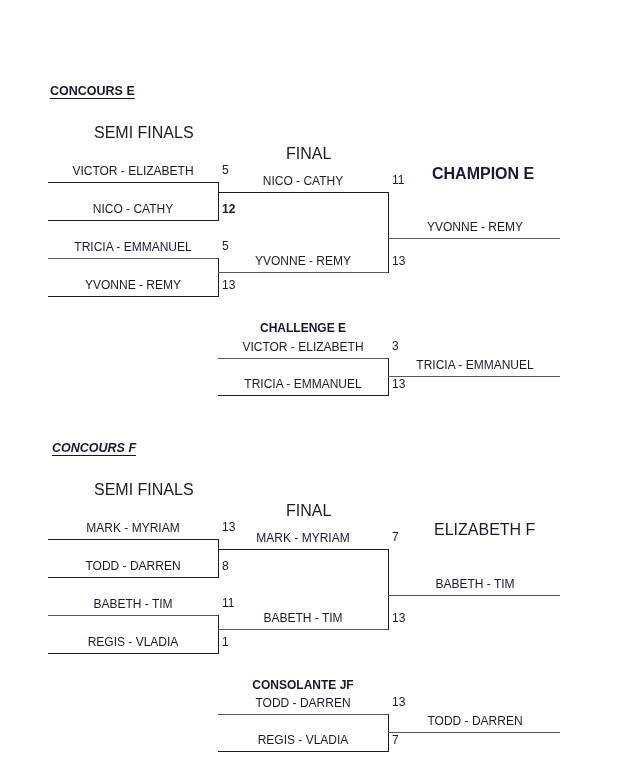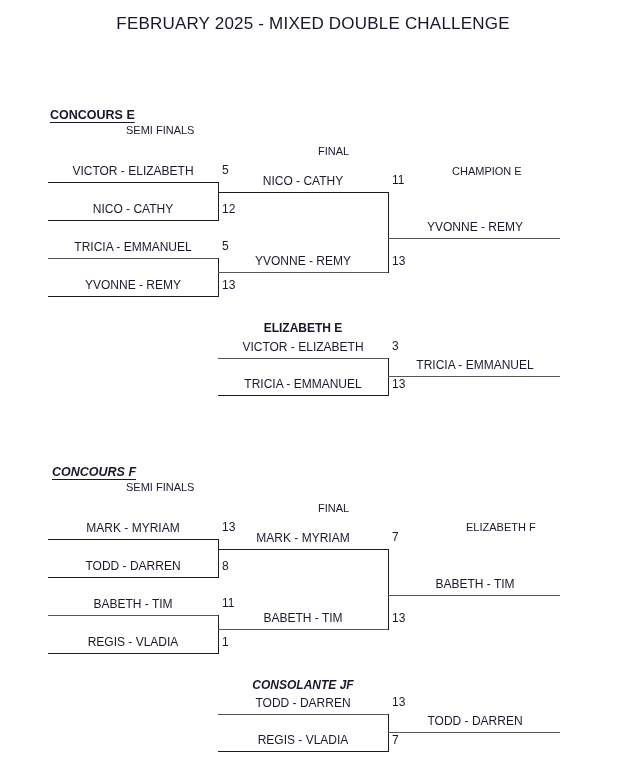--- a/index.html
+++ b/index.html
@@ -33,28 +33,26 @@
     white-space: nowrap;
   }
   .section-head {
     position: absolute;
     font-size: 12.5px;
     font-weight: bold;
     text-decoration: underline;
     text-underline-offset: 3px;
     color: #17172b;
     white-space: nowrap;
-    margin-top: 24px;
   }
   .round-label {
     position: absolute;
-    font-size: 11px;
-    color: #1a1a2e;
-    white-space: nowrap;
-    margin-left: 32px;
+    font-size: 16px;
+    color: #1a1a2e;
+    white-space: nowrap;
   }
   .cons-label {
     position: absolute;
     font-size: 12px;
     font-weight: bold;
     color: #17172b;
     white-space: nowrap;
     text-align: center;
   }
 
@@ -88,35 +86,34 @@
     position: absolute;
     width: 0;
     border-left: 1.6px solid #1d1d1d;
   }
 </style>
 </head>
 <body>
 
 <div class="stage">
 
-  <div class="title">FEBRUARY 2025 - MIXED DOUBLE CHALLENGE</div>
 
   <div class="section-head" style="left:50px; top:84px;">CONCOURS E</div>
 
   <div class="round-label" style="left:94px; top:124px;">SEMI FINALS</div>
   <div class="round-label" style="left:286px; top:145px;">FINAL</div>
-  <div class="round-label" style="left:420px; top:165px;">CHAMPION E</div>
+  <div class="round-label" style="left:432px; top:165px;font-weight:bold;">CHAMPION E</div>
 
   <div class="slot-name" style="left:48px; top:164px; width:170px;">VICTOR - ELIZABETH</div>
   <div class="hline" style="left:48px; top:182px; width:170px;"></div>
   <div class="score" style="left:222px; top:163px;">5</div>
 
   <div class="slot-name" style="left:48px; top:202px; width:170px;">NICO - CATHY</div>
   <div class="hline" style="left:48px; top:220px; width:170px;"></div>
-  <div class="score" style="left:222px; top:202px;">12</div>
+  <div class="score" style="left:222px; top:202px;font-weight:bold;">12</div>
 
   <div class="vline" style="left:218px; top:182px; height:39px;"></div>
 
   <div class="slot-name" style="left:48px; top:240px; width:170px;">TRICIA - EMMANUEL</div>
   <div class="hline thin" style="left:48px; top:258px; width:170px;"></div>
   <div class="score" style="left:222px; top:239px;">5</div>
 
   <div class="slot-name" style="left:48px; top:278px; width:170px;">YVONNE - REMY</div>
   <div class="hline" style="left:48px; top:296px; width:170px;"></div>
   <div class="score" style="left:222px; top:278px;">13</div>
@@ -129,21 +126,21 @@
 
   <div class="slot-name" style="left:218px; top:254px; width:170px;">YVONNE - REMY</div>
   <div class="hline thin" style="left:218px; top:272px; width:170px;"></div>
   <div class="score" style="left:392px; top:254px;">13</div>
 
   <div class="vline" style="left:388px; top:192px; height:81px;"></div>
 
   <div class="slot-name" style="left:390px; top:220px; width:170px;">YVONNE - REMY</div>
   <div class="hline thin" style="left:388px; top:238px; width:172px;"></div>
 
-  <div class="cons-label" style="left:218px; top:321px; width:170px;">ELIZABETH E</div>
+  <div class="cons-label" style="left:218px; top:321px; width:170px;">CHALLENGE E</div>
 
   <div class="slot-name" style="left:218px; top:340px; width:170px;">VICTOR - ELIZABETH</div>
   <div class="hline thin" style="left:218px; top:358px; width:170px;"></div>
   <div class="score" style="left:392px; top:339px;">3</div>
 
   <div class="slot-name" style="left:218px; top:377px; width:170px;">TRICIA - EMMANUEL</div>
   <div class="hline" style="left:218px; top:395px; width:170px;"></div>
   <div class="score" style="left:392px; top:377px;">13</div>
 
   <div class="vline" style="left:388px; top:358px; height:38px;"></div>
@@ -183,21 +180,21 @@
 
   <div class="slot-name" style="left:218px; top:611px; width:170px;">BABETH - TIM</div>
   <div class="hline thin" style="left:218px; top:629px; width:170px;"></div>
   <div class="score" style="left:392px; top:611px;">13</div>
 
   <div class="vline" style="left:388px; top:549px; height:81px;"></div>
 
   <div class="slot-name" style="left:390px; top:577px; width:170px;">BABETH - TIM</div>
   <div class="hline thin" style="left:388px; top:595px; width:172px;"></div>
 
-  <div class="cons-label" style="left:218px; top:678px; width:170px;font-style:italic;">CONSOLANTE JF</div>
+  <div class="cons-label" style="left:218px; top:678px; width:170px;">CONSOLANTE JF</div>
 
   <div class="slot-name" style="left:218px; top:696px; width:170px;">TODD - DARREN</div>
   <div class="hline thin" style="left:218px; top:714px; width:170px;"></div>
   <div class="score" style="left:392px; top:695px;">13</div>
 
   <div class="slot-name" style="left:218px; top:733px; width:170px;">REGIS - VLADIA</div>
   <div class="hline" style="left:218px; top:751px; width:170px;"></div>
   <div class="score" style="left:392px; top:733px;">7</div>
 
   <div class="vline" style="left:388px; top:714px; height:38px;"></div>

